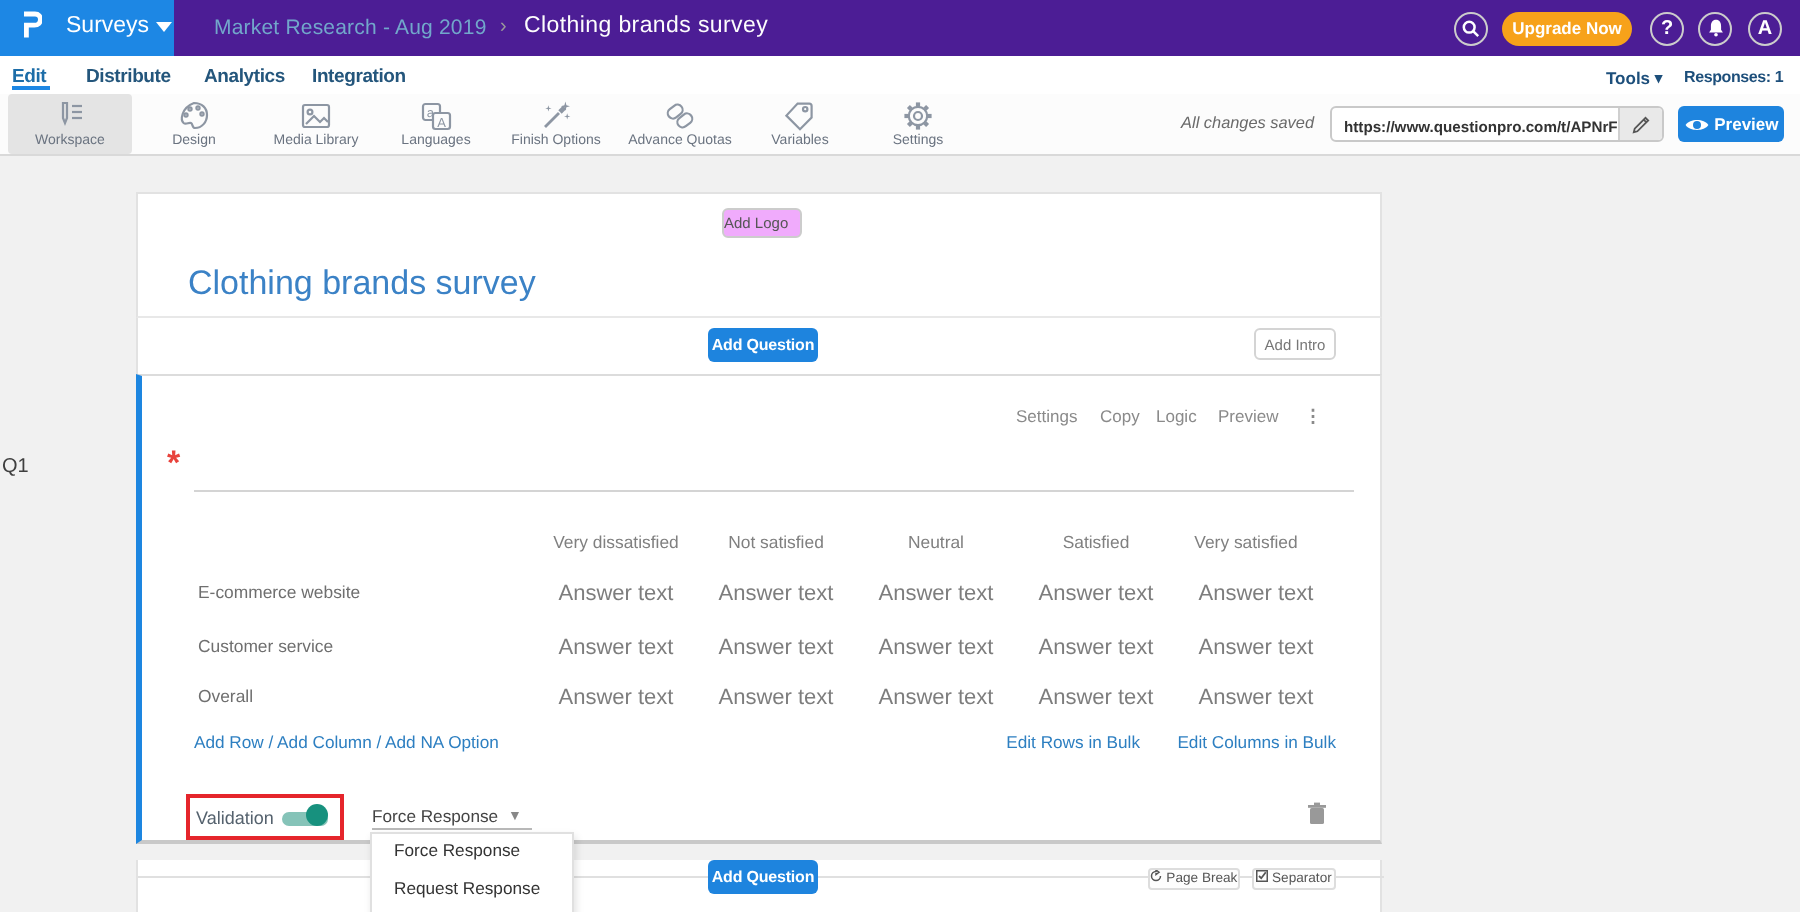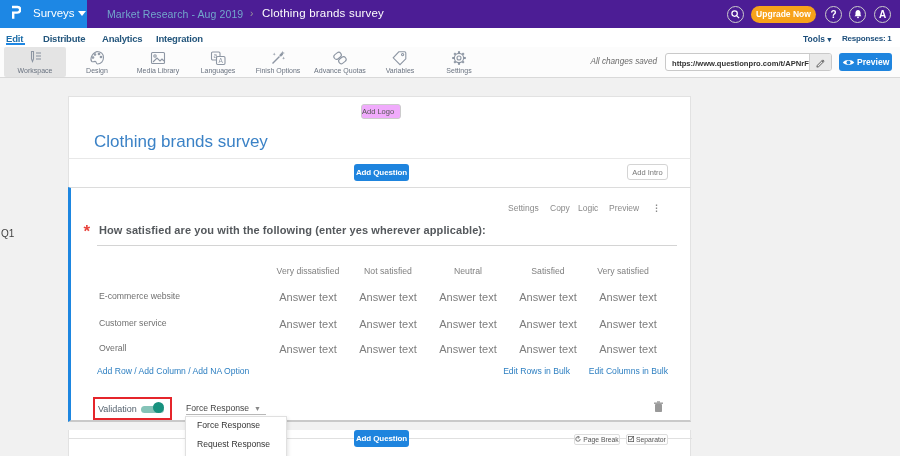--- a/index.html
+++ b/index.html
@@ -236,21 +236,20 @@
   </div>
 
   <div class="abs cardsec" id="qblock">
     <div class="abs qact" style="left:437px">Settings</div>
     <div class="abs qact" style="left:479px">Copy</div>
     <div class="abs qact" style="left:507px">Logic</div>
     <div class="abs qact" style="left:538px">Preview</div>
     <div class="abs qact" style="left:581px; font-weight:bold; letter-spacing:0px; font-size:9px;">⋮</div>
 
     <div class="abs" id="qtext-star">*</div>
-    <div class="abs" id="qtext">How satisfied are you with the following (enter yes wherever applicable):</div>
     <div class="abs" id="qunderline"></div>
 
     <div class="abs hcell" style="left:197px">Very dissatisfied</div>
     <div class="abs hcell" style="left:277px">Not satisfied</div>
     <div class="abs hcell" style="left:357px">Neutral</div>
     <div class="abs hcell" style="left:437px">Satisfied</div>
     <div class="abs hcell" style="left:512px">Very satisfied</div>
 
     <div class="abs rlabel" style="top:103px">E-commerce website</div>
     <div class="abs acell" style="left:197px; top:103px">Answer text</div>

